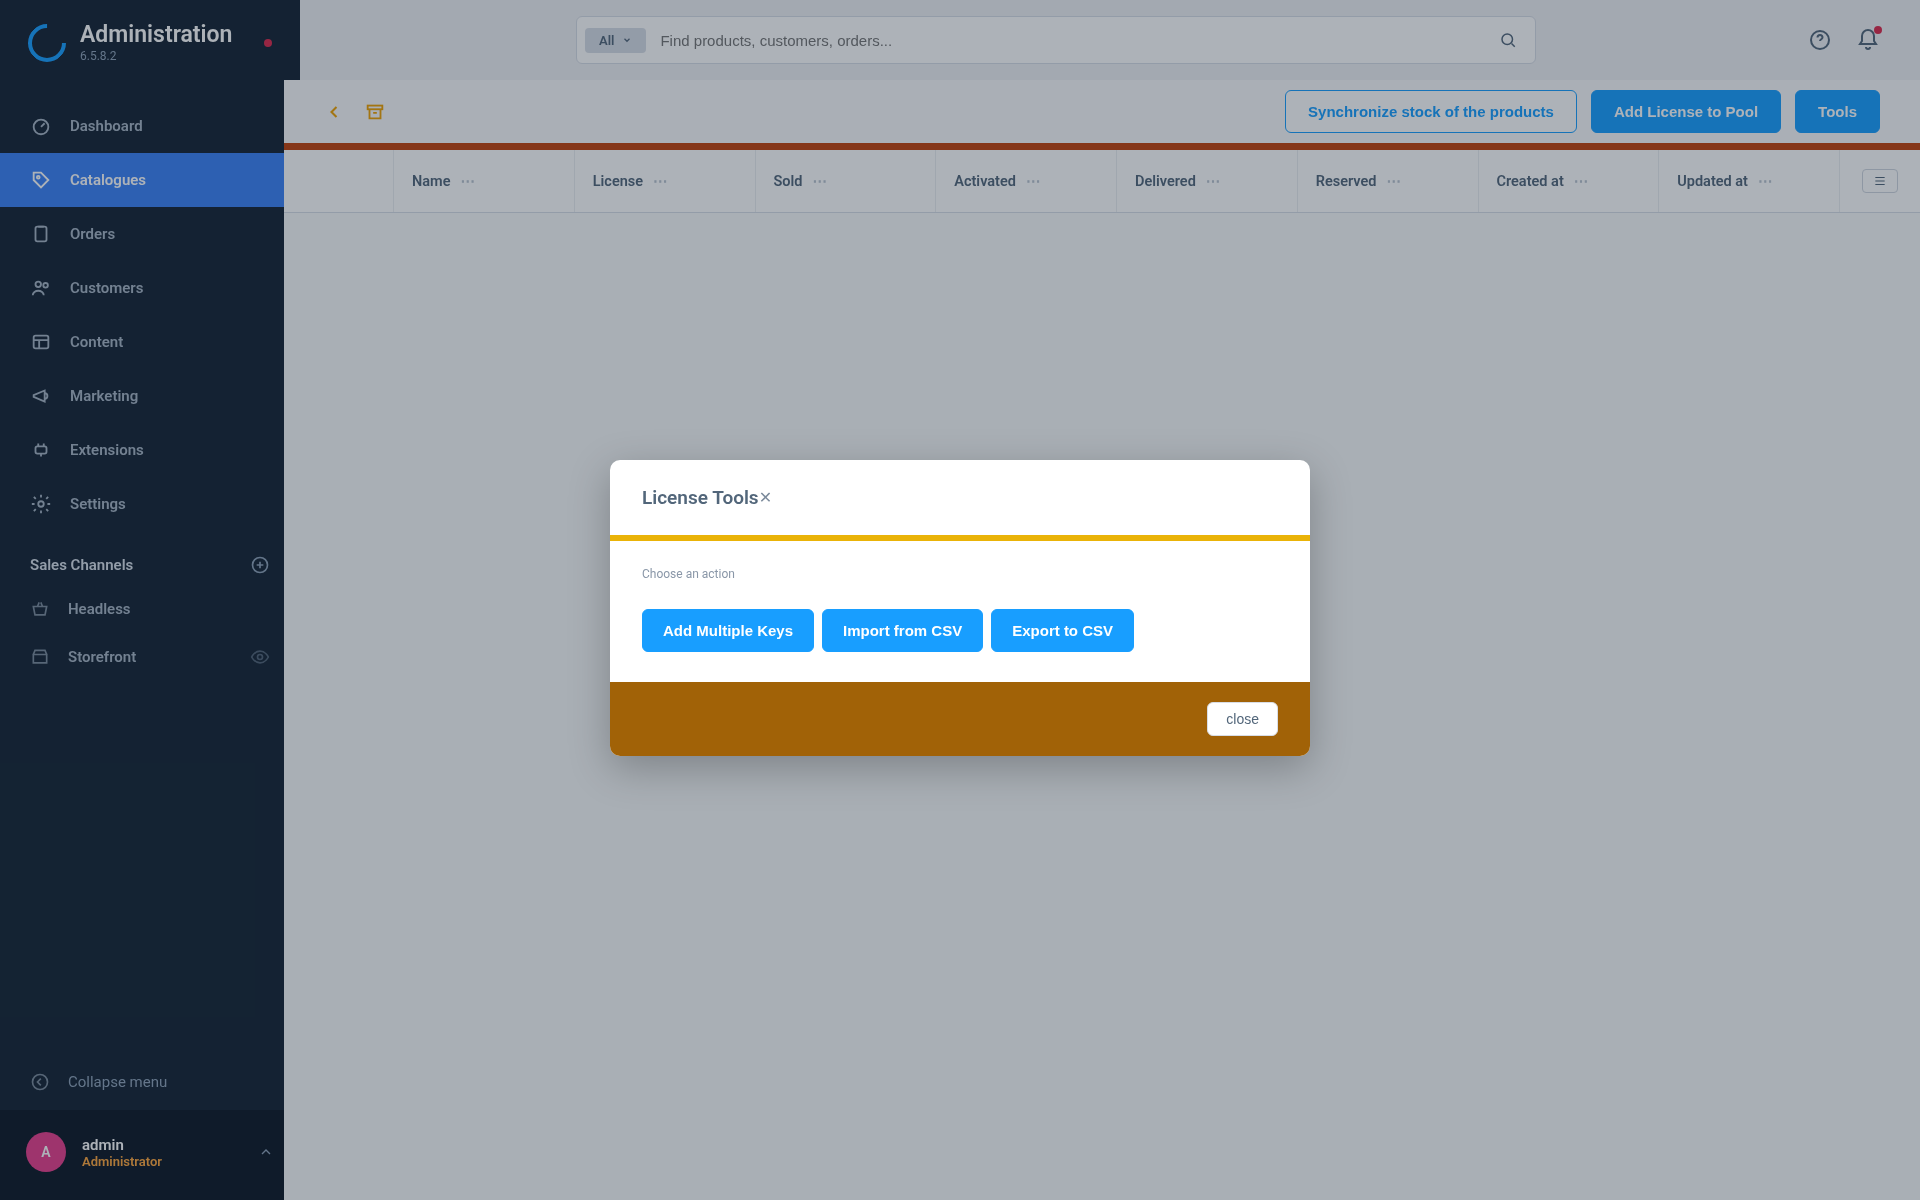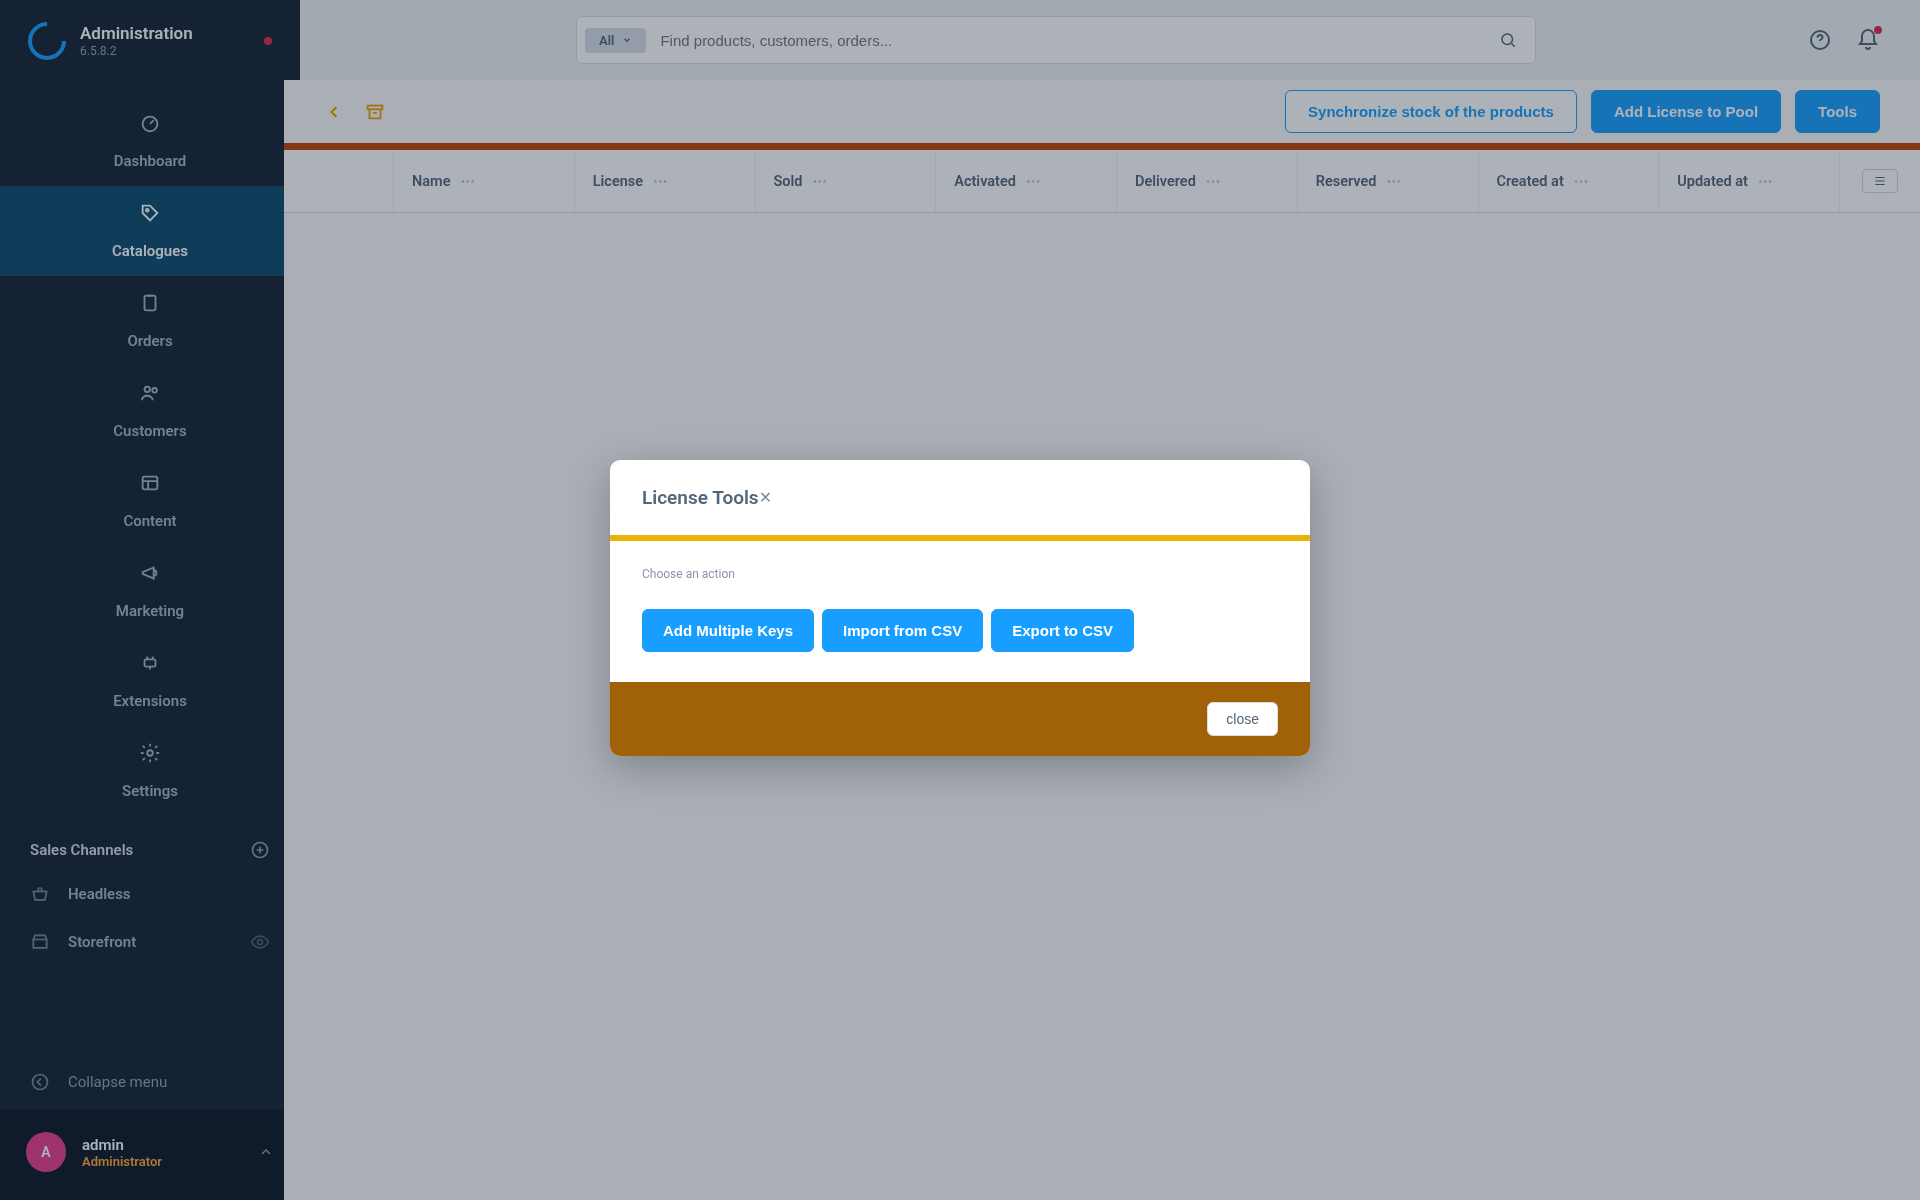--- a/index.html
+++ b/index.html
@@ -31,33 +31,32 @@
   gap: 14px;
   padding: 22px 28px 22px 28px;
 }
 .sb-logo {
   width: 38px; height: 38px;
   border: 4px solid #189eff;
   border-top-color: transparent;
   border-radius: 50%;
   transform: rotate(45deg);
 }
-.sb-title { color: #fff; font-weight: 600; font-size: 17px; line-height: 1.1; }
+.sb-title { color: #fff; font-weight: 600; font-size: 23px; line-height: 1.1; }
 .sb-ver { color: #8fa2b8; font-size: 12px; margin-top: 2px; }
 .sb-top-dot { width: 8px; height: 8px; border-radius: 50%; background: #de294c; margin-left: auto; }
 
 .nav { list-style: none; margin-top: 14px; }
 .nav-item {
   display: flex; align-items: center; gap: 18px;
   padding: 16px 30px;
   color: #a7b4c4; font-weight: 600; font-size: 15px;
   cursor: pointer;
-  flex-direction: column;
-}
-.nav-item.active { background: #0c4a6e; color: #fff; justify-content: space-between; }
+}
+.nav-item.active { background: #3b82f6; color: #fff; }
 .nav-item .ic { width: 22px; height: 22px; display: inline-flex; align-items: center; justify-content: center; }
 .nav-item .ic svg { stroke: currentColor; fill: none; }
 .ic-dashboard svg { stroke:#36c2a6; }
 .ic-catalogues svg { stroke:#58c95d; }
 .ic-orders svg { stroke:#9e6de8; }
 .ic-customers svg { stroke:#f88962; }
 .ic-content svg { stroke:#ff4bc1; }
 .ic-marketing svg { stroke:#ffcc3d; }
 .ic-extensions svg { stroke:#189eff; }
 .ic-settings svg, .ic-generic svg { stroke:#7b8a9b; }

